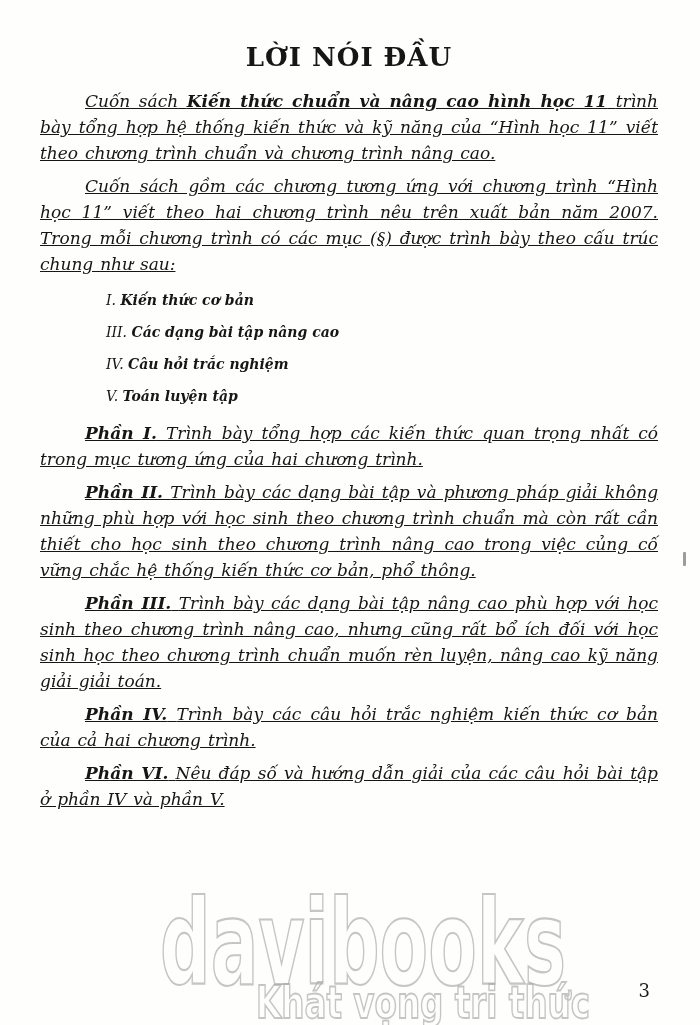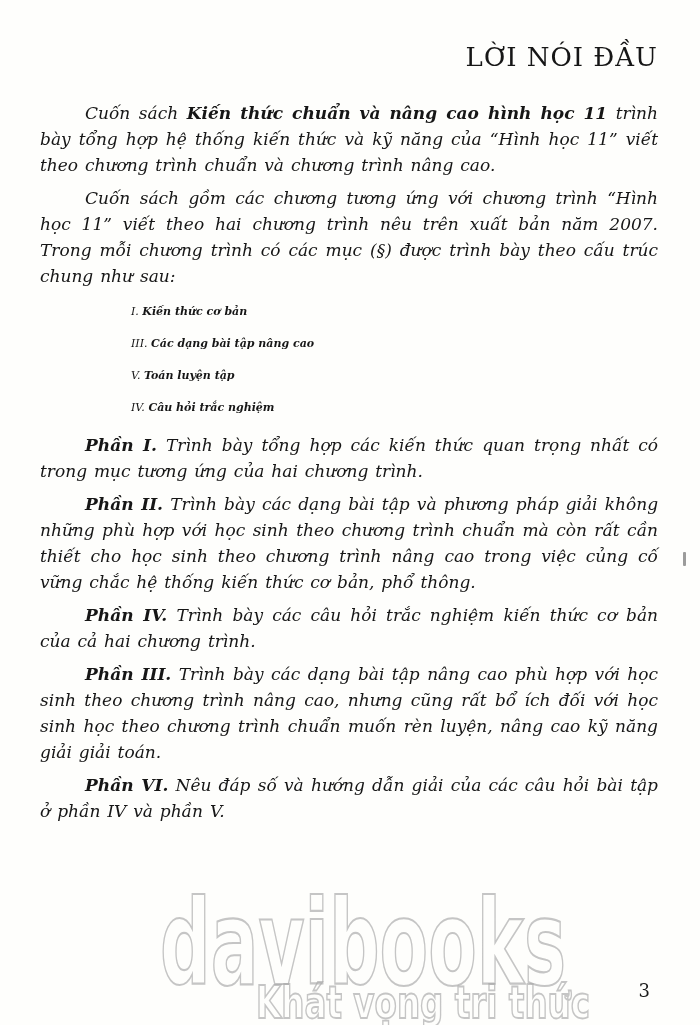--- a/index.html
+++ b/index.html
@@ -19,40 +19,41 @@
   .content {
     position: absolute;
     left: 40px;
     right: 42px;
     top: 0;
     z-index: 2;
   }
   .title {
     font-family: "DejaVu Serif", serif;
     font-style: normal;
-    font-weight: normal;
+    font-weight: bold;
     font-size: 26px;
     letter-spacing: 1px;
-    text-align: right;
-    margin: 42px 0 28px 0;
+    text-align: center;
+    margin: 42px 0 16px 0;
   }
   p.body {
     font-style: italic;
     font-size: 17px;
     line-height: 26px;
     text-align: justify;
     text-indent: 45px;
     margin: 0 0 7px 0;
     word-spacing: 1.5px;
+    text-decoration: underline;
   }
   p.body b { font-weight: bold; }
   .outline {
-    margin: 4px 0 8px 91px;
+    margin: 4px 0 8px 66px;
     font-style: italic;
-    font-size: 11px;
+    font-size: 14px;
   }
   .outline-item {
     line-height: 32px;
   }
   .outline-item i { font-style: italic; font-weight: normal; }
   .outline-item b { font-weight: bold; }
   .watermark {
     position: absolute;
     z-index: 1;
     left: 0; top: 0; right: 0; bottom: 0;
@@ -125,31 +126,31 @@
 
     <h1 class="title">LỜI NÓI ĐẦU</h1>
 
     <p class="body"><span>Cuốn sách</span> <b>Kiến thức chuẩn và nâng cao hình học 11</b> <span>trình bày tổng hợp hệ thống kiến thức và kỹ năng của “Hình học 11” viết theo chương trình chuẩn và chương trình nâng cao.</span></p>
 
     <p class="body">Cuốn sách gồm các chương tương ứng với chương trình “Hình học 11” viết theo hai chương trình nêu trên xuất bản năm 2007. Trong mỗi chương trình có các mục (§) được trình bày theo cấu trúc chung như sau:</p>
 
     <div class="outline">
       <div class="outline-item"><i>I.</i> <b>Kiến thức cơ bản</b></div>
       <div class="outline-item"><i>III.</i> <b>Các dạng bài tập nâng cao</b></div>
+      <div class="outline-item"><i>IV.</i> <b>Câu hỏi trắc nghiệm</b></div>
       <div class="outline-item"><i>V.</i> <b>Toán luyện tập</b></div>
-      <div class="outline-item"><i>IV.</i> <b>Câu hỏi trắc nghiệm</b></div>
     </div>
 
     <p class="body"><b>Phần I.</b> <span>Trình bày tổng hợp các kiến thức quan trọng nhất có trong mục tương ứng của hai chương trình.</span></p>
 
     <p class="body"><b>Phần II.</b> <span>Trình bày các dạng bài tập và phương pháp giải không những phù hợp với học sinh theo chương trình chuẩn mà còn rất cần thiết cho học sinh theo chương trình nâng cao trong việc củng cố vững chắc hệ thống kiến thức cơ bản, phổ thông.</span></p>
 
+    <p class="body"><b>Phần III.</b> <span>Trình bày các dạng bài tập nâng cao phù hợp với học sinh theo chương trình nâng cao, nhưng cũng rất bổ ích đối với học sinh học theo chương trình chuẩn muốn rèn luyện, nâng cao kỹ năng giải giải toán.</span></p>
+
     <p class="body"><b>Phần IV.</b> <span>Trình bày các câu hỏi trắc nghiệm kiến thức cơ bản của cả hai chương trình.</span></p>
-
-    <p class="body"><b>Phần III.</b> <span>Trình bày các dạng bài tập nâng cao phù hợp với học sinh theo chương trình nâng cao, nhưng cũng rất bổ ích đối với học sinh học theo chương trình chuẩn muốn rèn luyện, nâng cao kỹ năng giải giải toán.</span></p>
 
 
     <p class="body"><b>Phần VI.</b> <span>Nêu đáp số và hướng dẫn giải của các câu hỏi bài tập ở phần IV và phần V.</span></p>
 
 
   </div>
 
   <div class="pagenum">3</div>
 
   <div class="artifact"></div>

